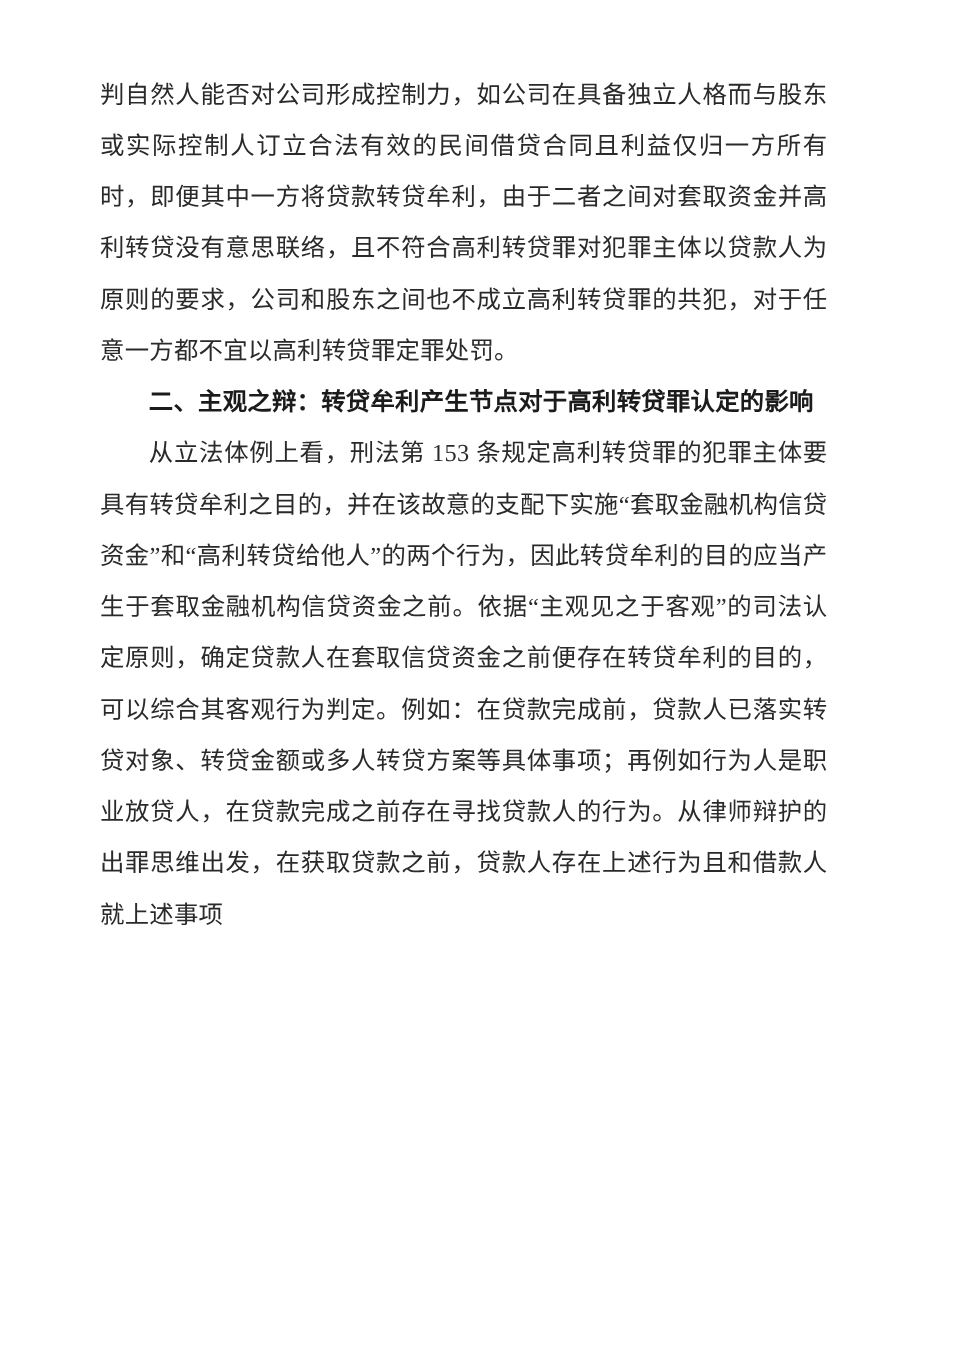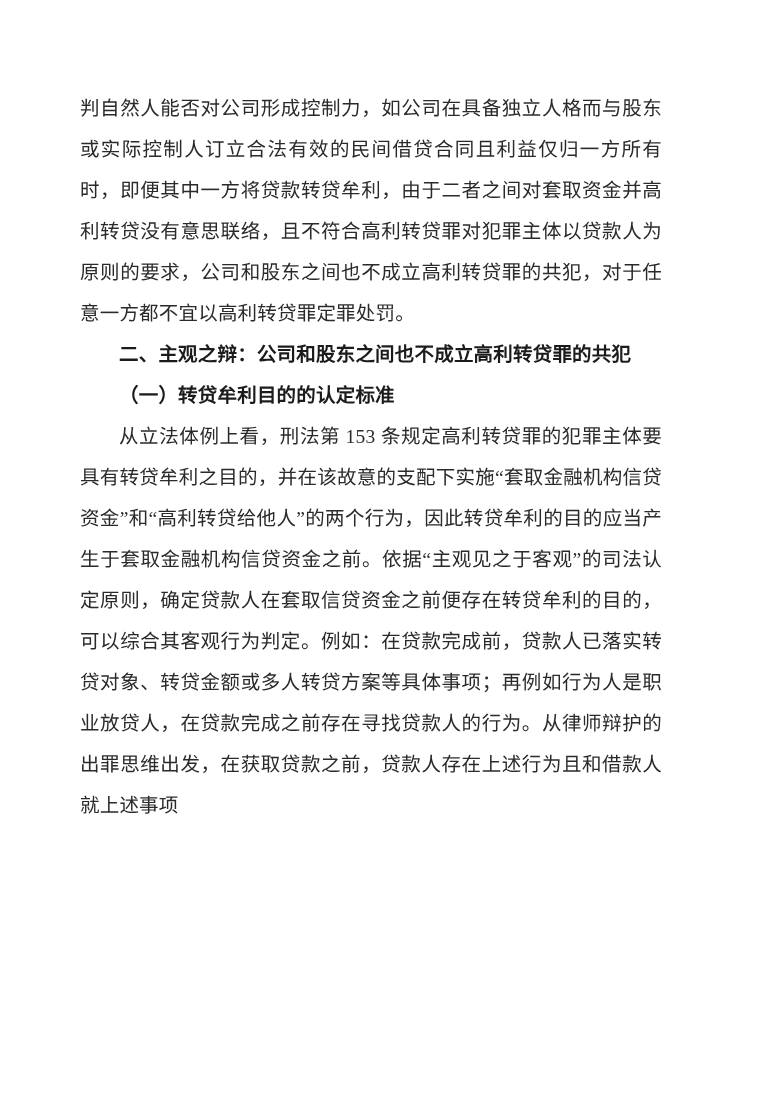--- a/index.html
+++ b/index.html
@@ -11,21 +11,21 @@
     width: 774px;
     height: 1094px;
     overflow: hidden;
     font-family: "Liberation Serif", "DejaVu Serif", serif;
   }
   .doc-page {
     box-sizing: border-box;
     width: 774px;
     height: 1094px;
     background: #ffffff;
-    padding: 88px 112px 0 80px;
+    padding: 56px 112px 0 80px;
   }
   .doc-page p {
     margin: 0;
     padding: 0;
     font-size: 19.5px;
     line-height: 41px;
     color: #2a2a2a;
     text-align: justify;
     text-justify: inter-ideograph;
     letter-spacing: 0.2px;
@@ -36,16 +36,15 @@
   .doc-page p.heading {
     font-weight: bold;
     color: #1b1b1b;
   }
 </style>
 </head>
 <body>
 
 <div class="doc-page">
   <p class="body">判自然人能否对公司形成控制力，如公司在具备独立人格而与股东或实际控制人订立合法有效的民间借贷合同且利益仅归一方所有时，即便其中一方将贷款转贷牟利，由于二者之间对套取资金并高利转贷没有意思联络，且不符合高利转贷罪对犯罪主体以贷款人为原则的要求，公司和股东之间也不成立高利转贷罪的共犯，对于任意一方都不宜以高利转贷罪定罪处罚。</p>
-  <p class="heading indent">二、主观之辩：公司和股东之间也不成立高利转贷罪的共犯</p>
-  <p class="heading indent">（一）转贷牟利目的的认定标准</p>
+  <p class="heading indent">二、主观之辩：转贷牟利产生节点对于高利转贷罪认定的影响</p>
   <p class="body indent">从立法体例上看，刑法第 153 条规定高利转贷罪的犯罪主体要具有转贷牟利之目的，并在该故意的支配下实施“套取金融机构信贷资金”和“高利转贷给他人”的两个行为，因此转贷牟利的目的应当产生于套取金融机构信贷资金之前。依据“主观见之于客观”的司法认定原则，确定贷款人在套取信贷资金之前便存在转贷牟利的目的，可以综合其客观行为判定。例如：在贷款完成前，贷款人已落实转贷对象、转贷金额或多人转贷方案等具体事项；再例如行为人是职业放贷人，在贷款完成之前存在寻找贷款人的行为。从律师辩护的出罪思维出发，在获取贷款之前，贷款人存在上述行为且和借款人就上述事项</p>
 </div>
 
 </body></html>

